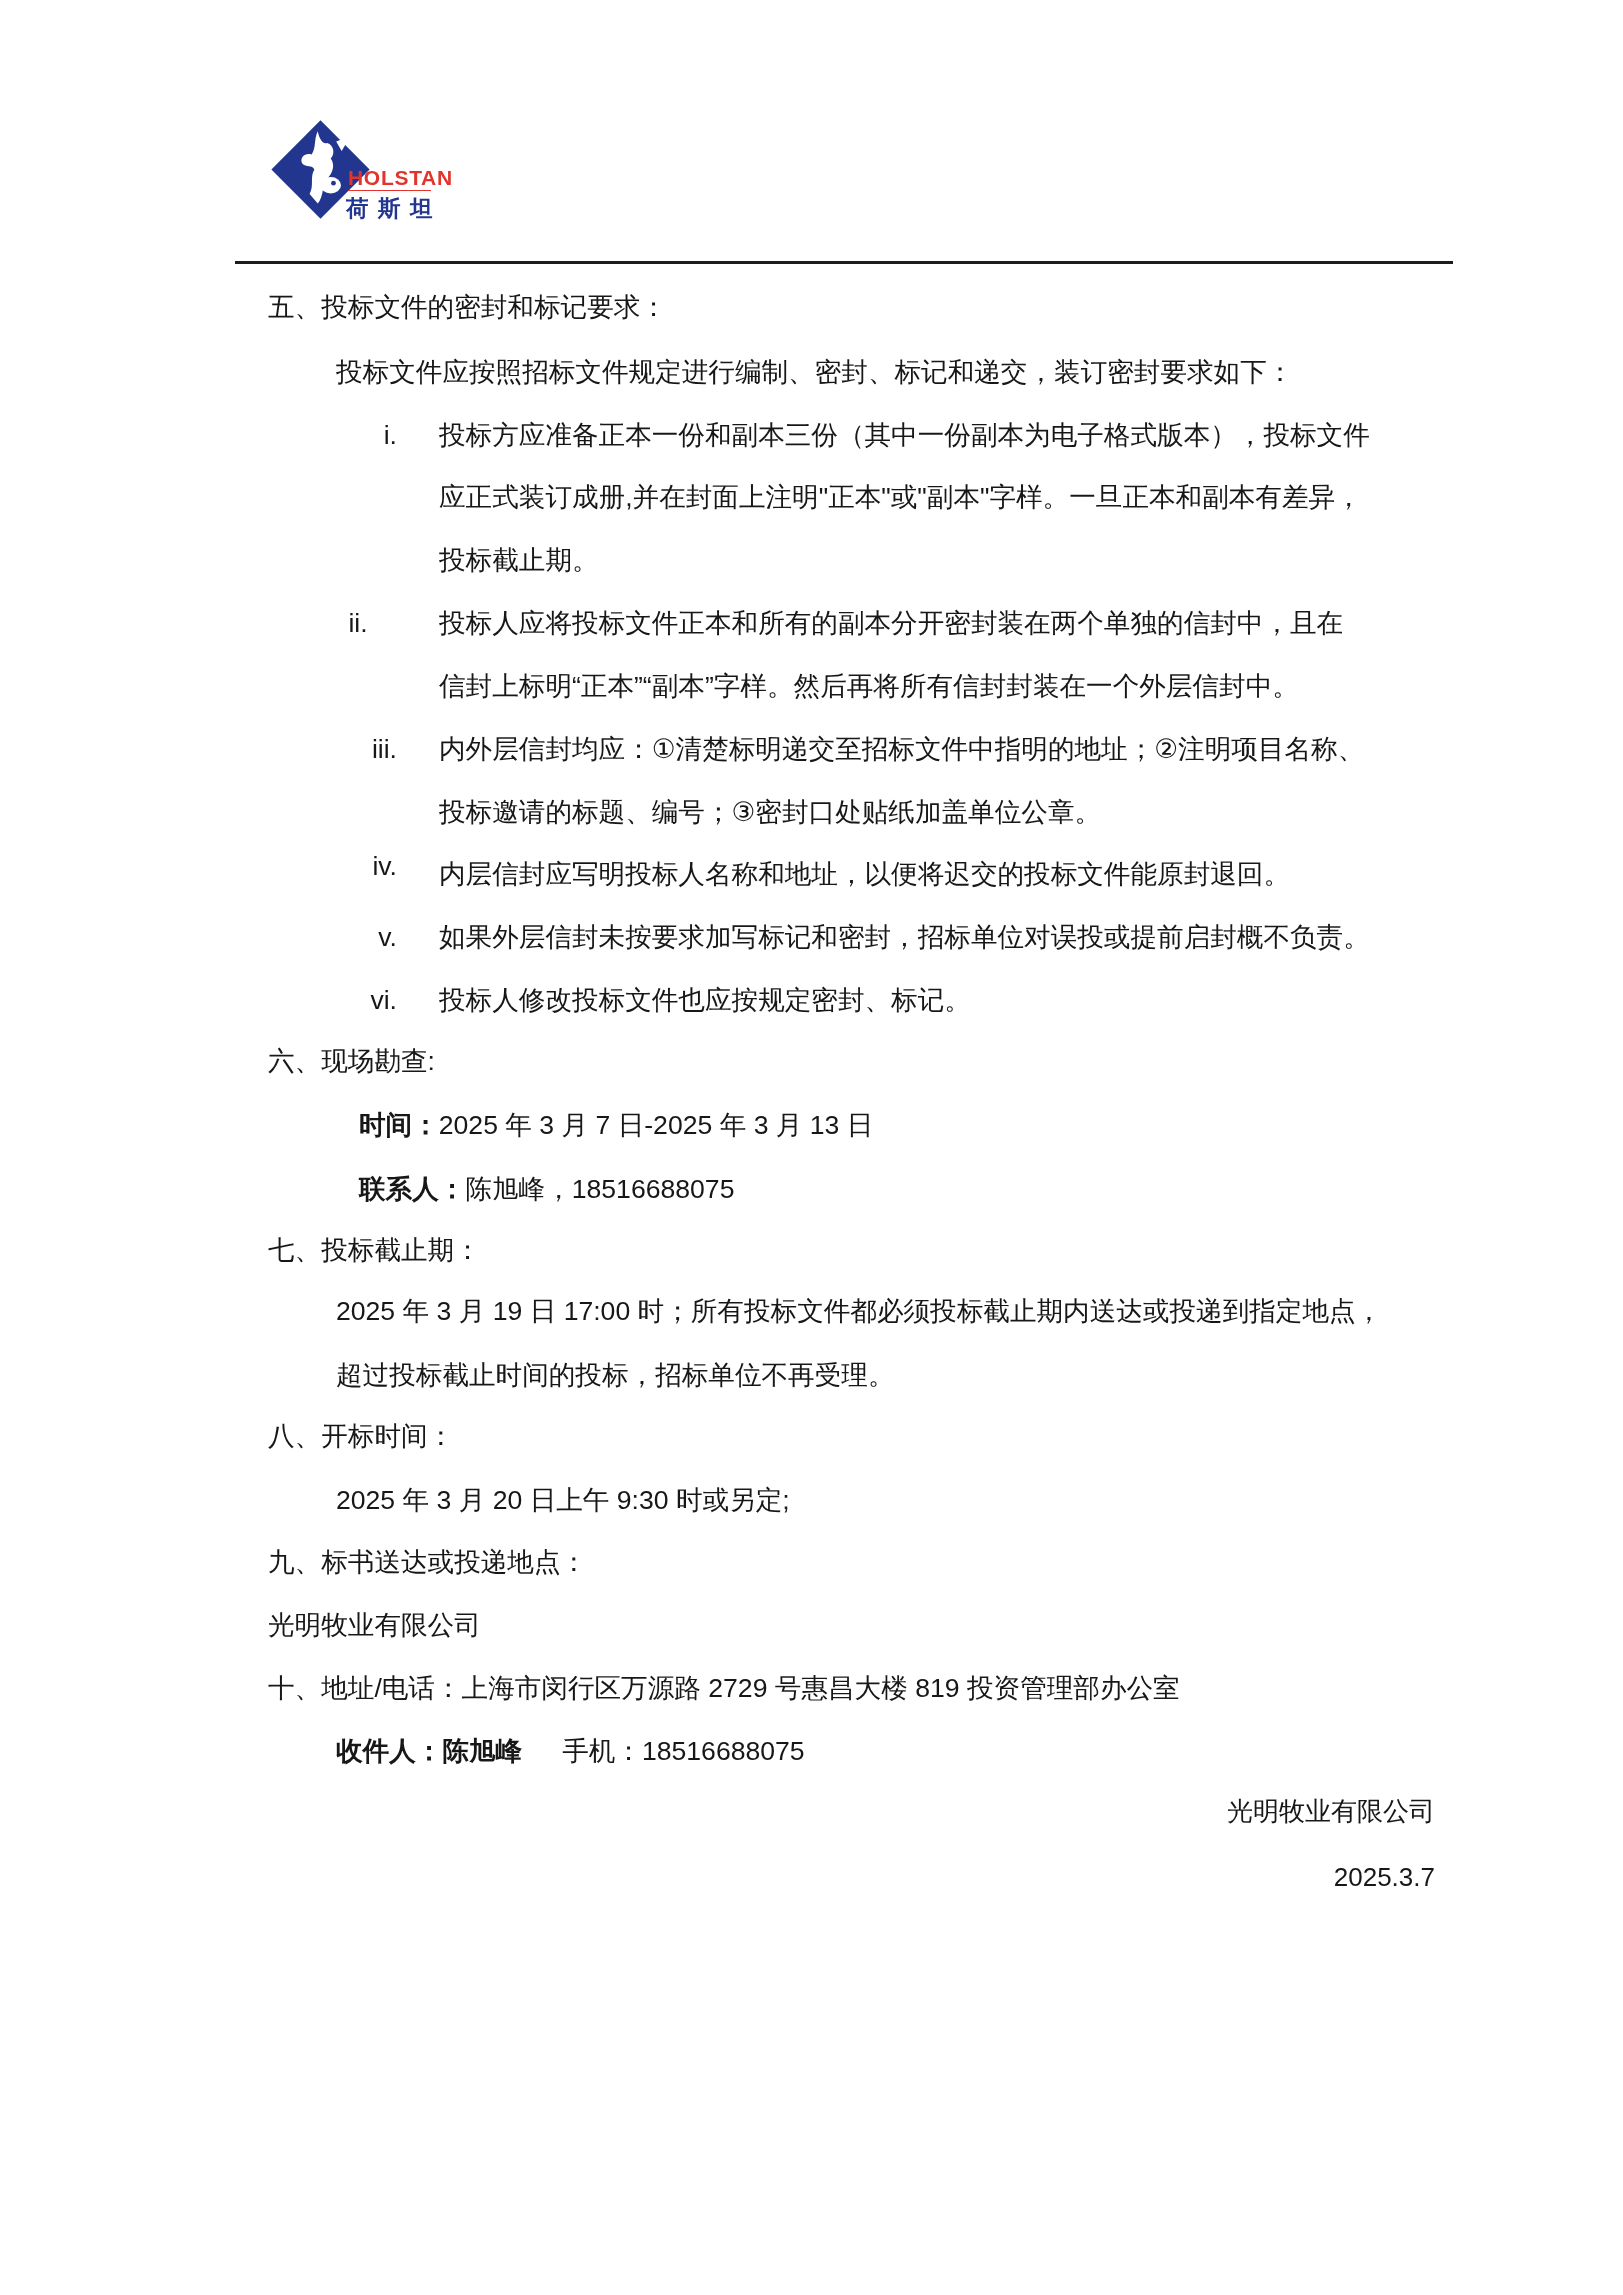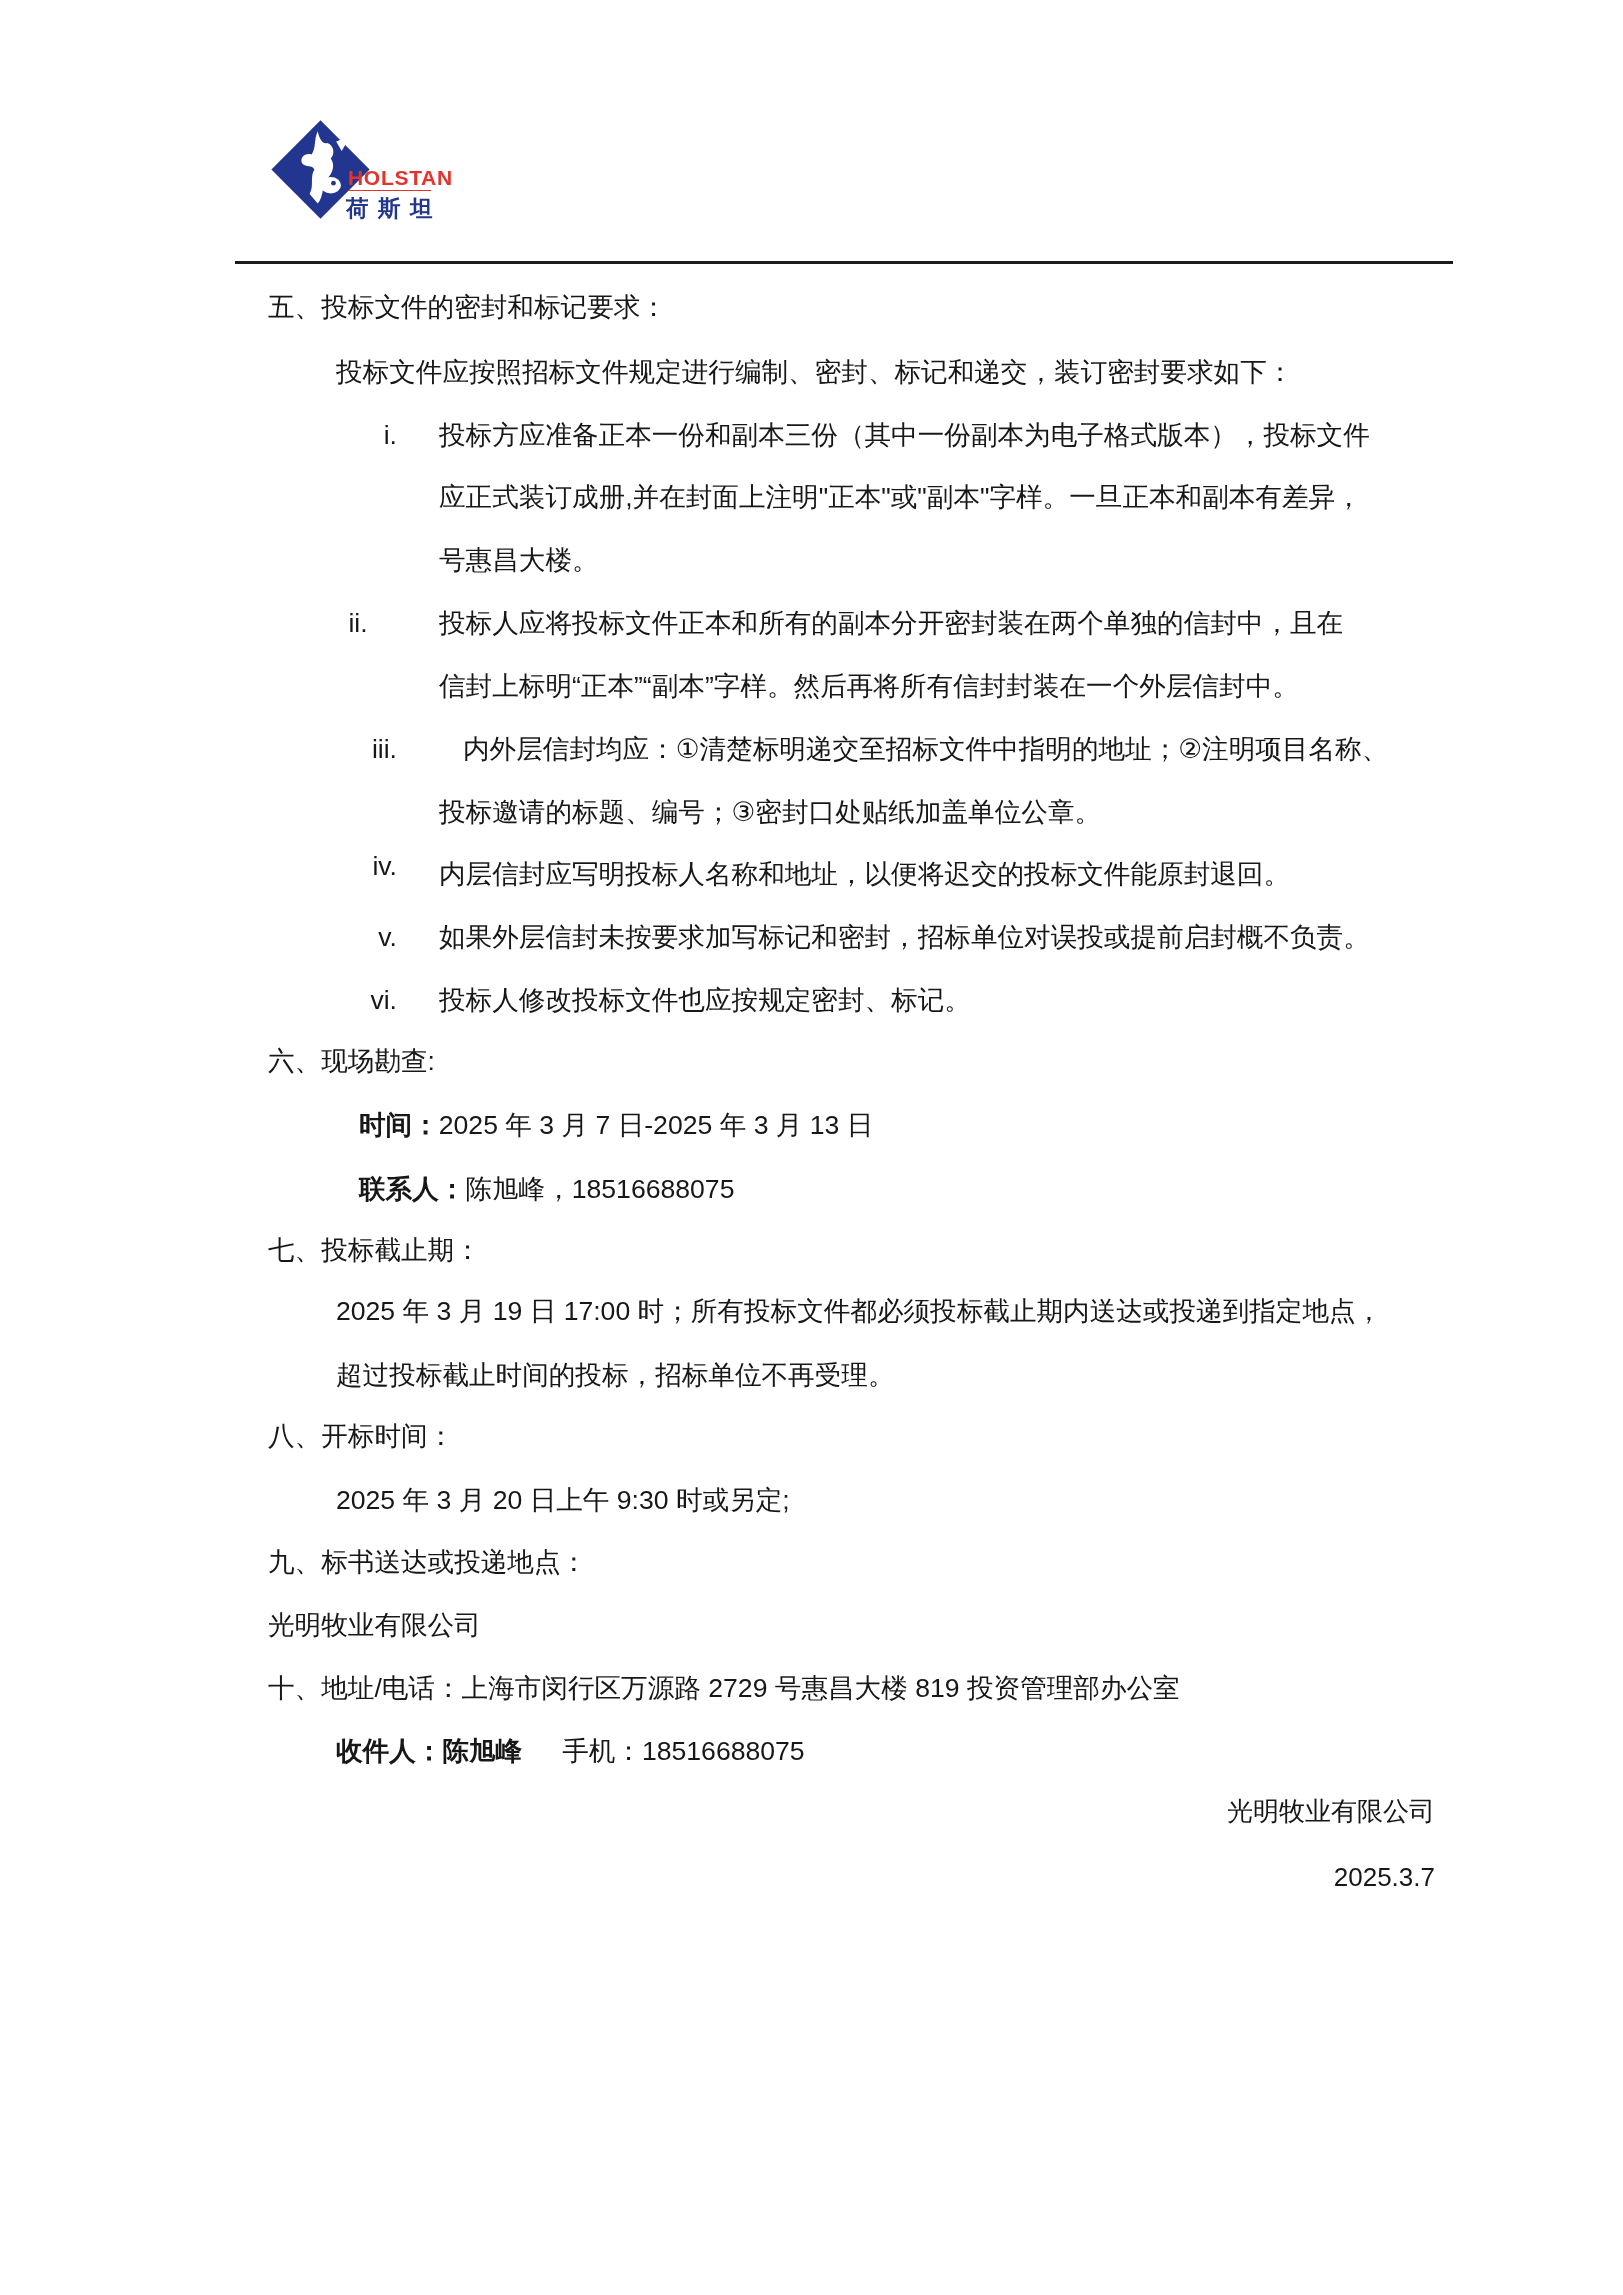--- a/index.html
+++ b/index.html
@@ -66,28 +66,28 @@
   </div>
 
   <div class="rule"></div>
 
   <div class="ln hd" style="left:235px;top:291px;">五、投标文件的密封和标记要求：</div>
   <div class="ln" style="left:303px;top:356px;">投标文件应按照招标文件规定进行编制、密封、标记和递交，装订密封要求如下：</div>
 
   <div class="ln num" style="left:286px;top:419px;">i.</div>
   <div class="ln" style="left:406px;top:419px;">投标方应准备正本一份和副本三份（其中一份副本为电子格式版本），投标文件</div>
   <div class="ln" style="left:406px;top:481px;">应正式装订成册,并在封面上注明"正本"或"副本"字样。一旦正本和副本有差异，</div>
-  <div class="ln" style="left:406px;top:544px;">号惠昌大楼。</div>
+  <div class="ln" style="left:406px;top:544px;">投标截止期。</div>
 
   <div class="ln num" style="left:286px;top:607px;text-align:center;">ii.</div>
   <div class="ln" style="left:406px;top:607px;">投标人应将投标文件正本和所有的副本分开密封装在两个单独的信封中，且在</div>
   <div class="ln" style="left:406px;top:670px;">信封上标明“正本”“副本”字样。然后再将所有信封封装在一个外层信封中。</div>
 
   <div class="ln num" style="left:286px;top:733px;">iii.</div>
-  <div class="ln" style="left:430px;top:733px;">内外层信封均应：①清楚标明递交至招标文件中指明的地址；②注明项目名称、</div>
+  <div class="ln" style="left:406px;top:733px;">内外层信封均应：①清楚标明递交至招标文件中指明的地址；②注明项目名称、</div>
   <div class="ln" style="left:406px;top:796px;">投标邀请的标题、编号；③密封口处贴纸加盖单位公章。</div>
 
   <div class="ln num" style="left:286px;top:850px;">iv.</div>
   <div class="ln" style="left:406px;top:858px;">内层信封应写明投标人名称和地址，以便将迟交的投标文件能原封退回。</div>
 
   <div class="ln num" style="left:286px;top:921px;">v.</div>
   <div class="ln" style="left:406px;top:921px;">如果外层信封未按要求加写标记和密封，招标单位对误投或提前启封概不负责。</div>
 
   <div class="ln num" style="left:286px;top:984px;">vi.</div>
   <div class="ln" style="left:406px;top:984px;">投标人修改投标文件也应按规定密封、标记。</div>

